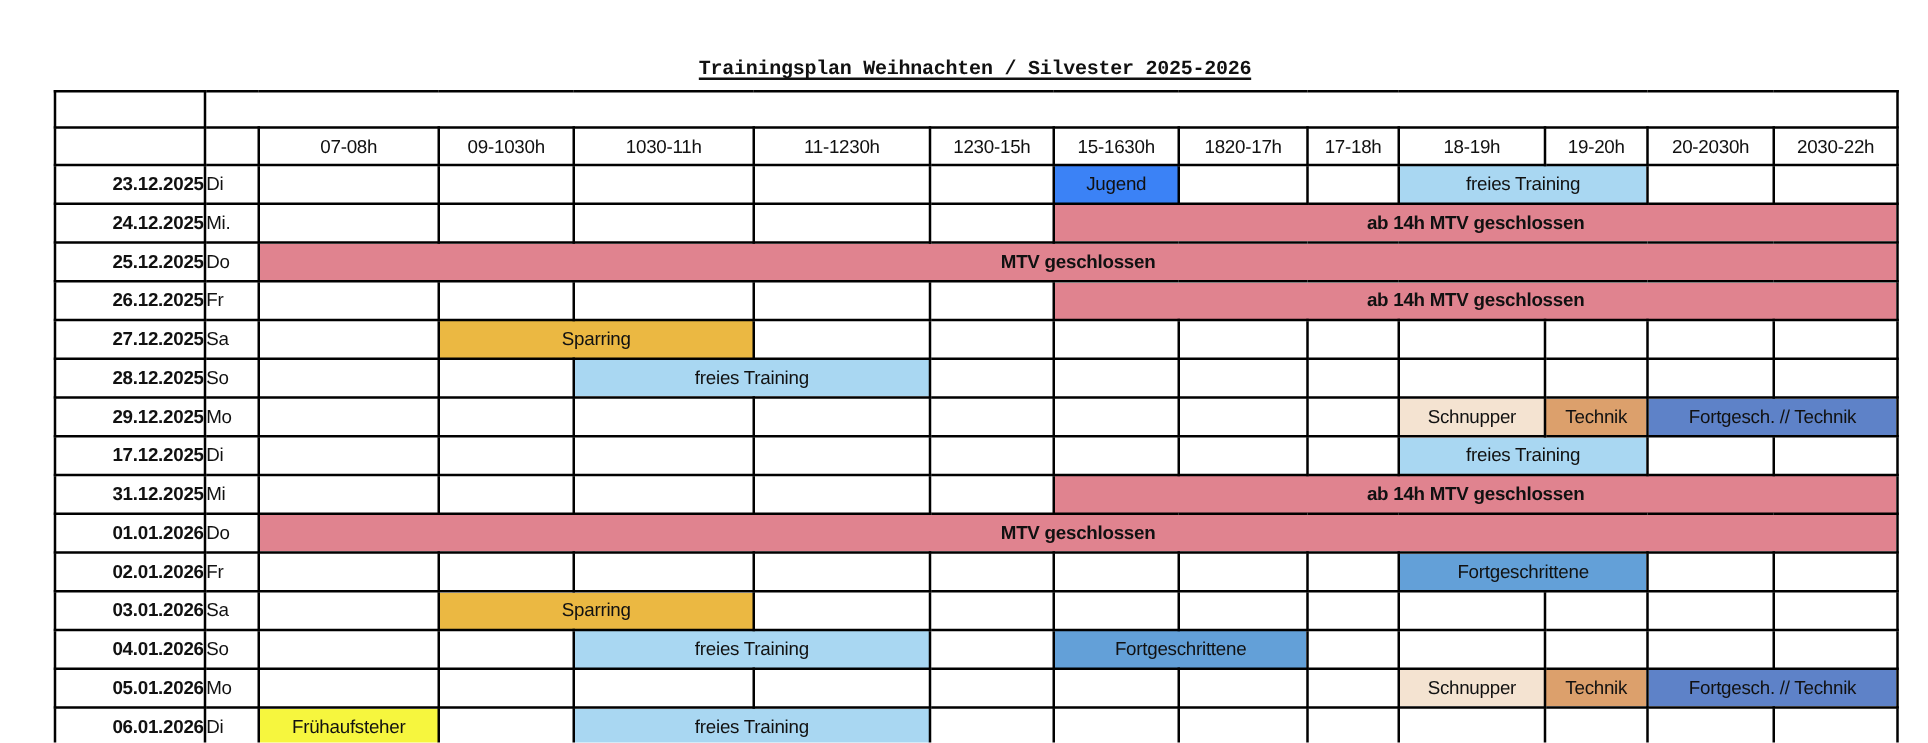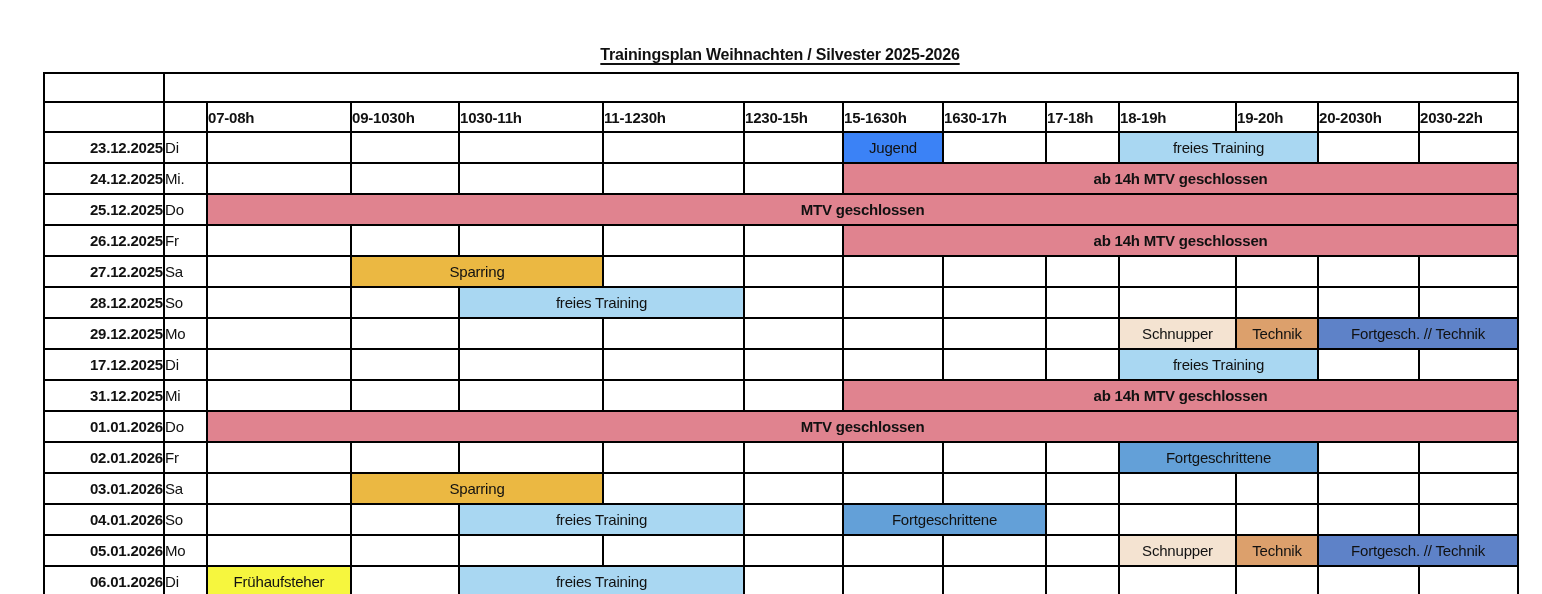--- a/index.html
+++ b/index.html
@@ -4,35 +4,35 @@
 <style>
   html,body{margin:0;padding:0;}
   body{
     width:1542px;height:594px;background:#ffffff;position:relative;
     font-family:"Liberation Sans",sans-serif;color:#111;
     letter-spacing:-0.2px;overflow:hidden;
   }
   .title{
     position:absolute;top:46px;left:43px;width:1474px;
     text-align:center;font-size:16px;font-weight:bold;
-    text-decoration:underline;text-decoration-thickness:2px;text-underline-offset:3px;
+    text-decoration:underline;text-decoration-thickness:2px;text-underline-offset:3px;font-family:Liberation Mono, monospace;
   }
   table.plan{
     position:absolute;left:43px;top:72px;
     border-collapse:collapse;table-layout:fixed;
   }
   table.plan td{
     border:2px solid #000;padding:0;height:29px;
     font-size:15px;white-space:nowrap;overflow:hidden;vertical-align:middle;
   }
   tr.spacer-row td{height:27px;}
   tr.header-row td{height:28px;}
   td.date-cell{text-align:right;padding-right:4px;font-weight:bold;}
   td.day-cell{text-align:left;padding-left:3px;}
-  td.time-header{font-weight:bold;}
+  td.time-header{text-align:center;font-weight:normal;}
   td.event-cell{text-align:center;}
   td.event-cell.bold{font-weight:bold;}
 </style>
 </head>
 <body>
 
 <div class="title">Trainingsplan Weihnachten / Silvester 2025-2026</div>
 
 <table class="plan">
   <colgroup>
@@ -58,21 +58,21 @@
       </tr>
       <tr class="header-row">
         <td></td>
         <td></td>
         <td class="time-header">07-08h</td>
         <td class="time-header">09-1030h</td>
         <td class="time-header">1030-11h</td>
         <td class="time-header">11-1230h</td>
         <td class="time-header">1230-15h</td>
         <td class="time-header">15-1630h</td>
-        <td class="time-header">1630-17h</td>
+        <td class="time-header">1820-17h</td>
         <td class="time-header">17-18h</td>
         <td class="time-header">18-19h</td>
         <td class="time-header">19-20h</td>
         <td class="time-header">20-2030h</td>
         <td class="time-header">2030-22h</td>
       </tr>
       <tr>
         <td class="date-cell">23.12.2025</td>
         <td class="day-cell">Di</td>
         <td></td>

